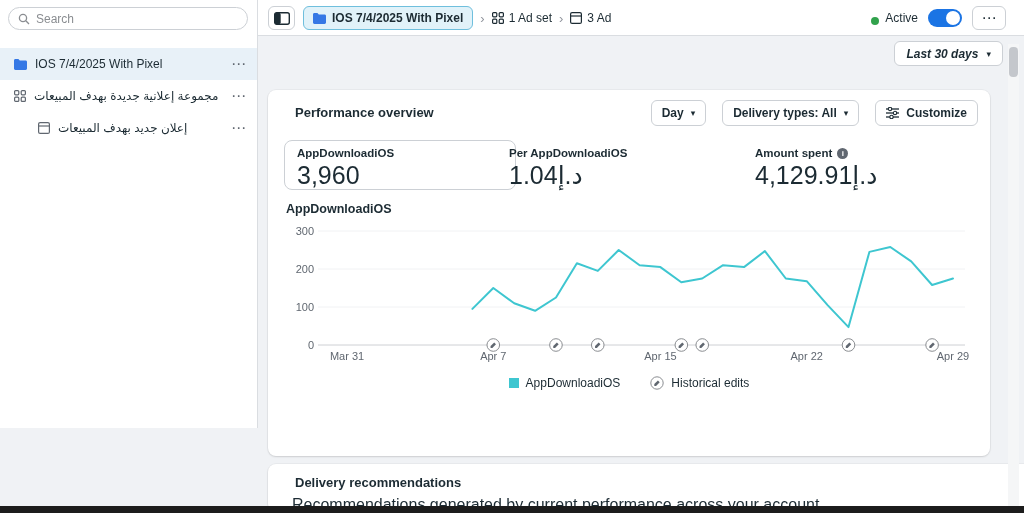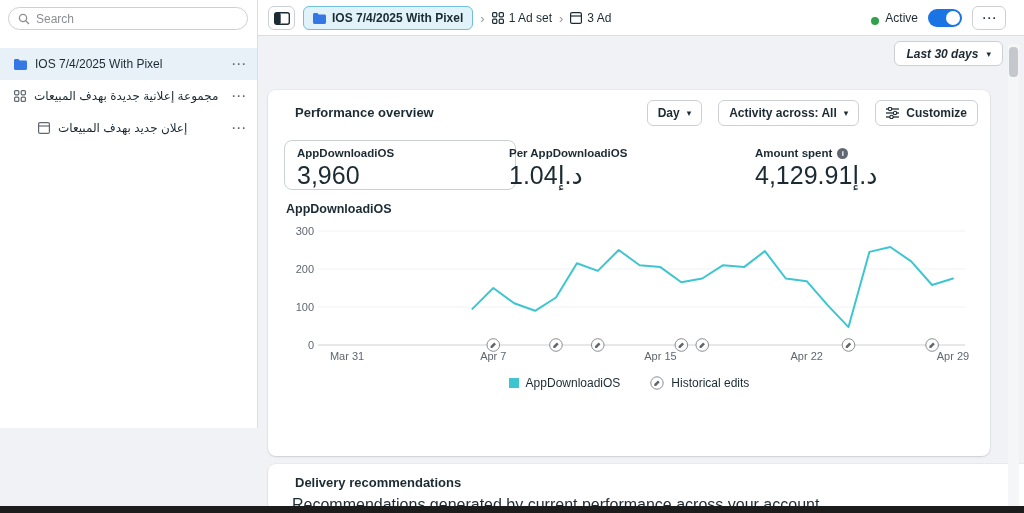--- a/index.html
+++ b/index.html
@@ -168,21 +168,21 @@
   </div>
 
   <div class="card card-perf">
     <div class="card-title">Performance overview</div>
     <div class="controls">
       <div class="ctl-btn">
         <span>Day</span>
         <span class="caret">▾</span>
       </div>
       <div class="ctl-btn">
-        <span>Activity across: All</span>
+        <span>Delivery types: All</span>
         <span class="caret">▾</span>
       </div>
       <div class="ctl-btn">
         <svg width="13" height="12" viewBox="0 0 13 12">
             <g stroke="#1c2b33" stroke-width="1.3">
               <line x1="0" y1="2" x2="13" y2="2"></line>
               <line x1="0" y1="6" x2="13" y2="6"></line>
               <line x1="0" y1="10" x2="13" y2="10"></line>
             </g>
             <circle cx="4" cy="2" r="1.7" fill="#fff" stroke="#1c2b33" stroke-width="1.1"></circle>

